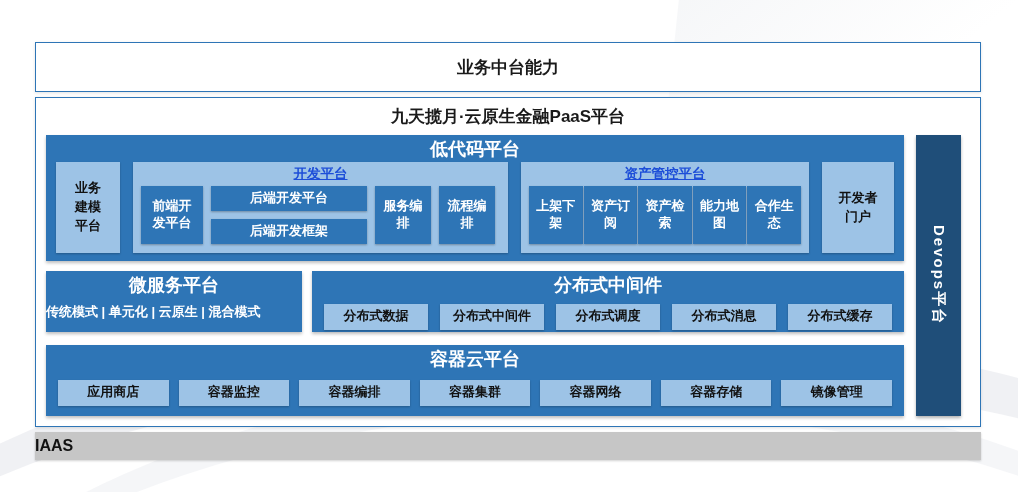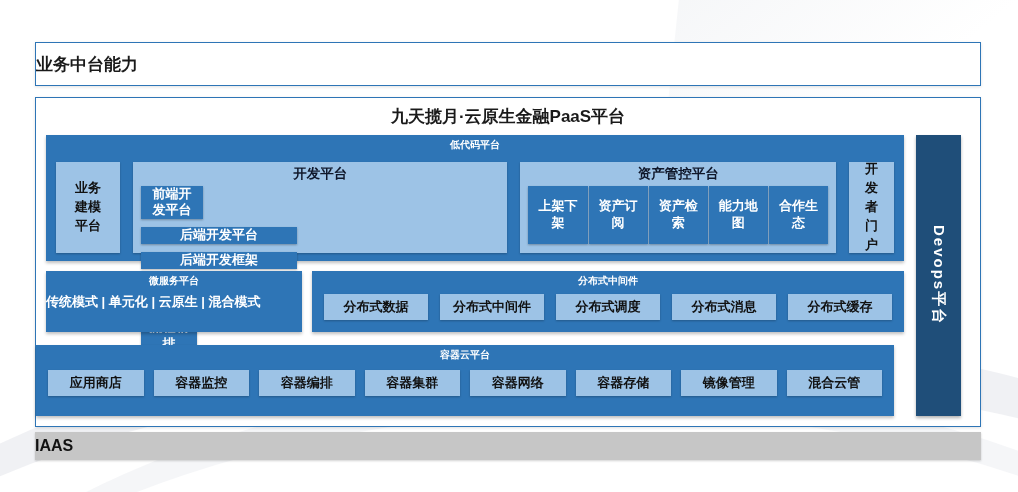--- a/index.html
+++ b/index.html
@@ -13,41 +13,41 @@
 
   
   .bg-swoosh{position:absolute;border-radius:50%;pointer-events:none;}
   .bg-swoosh-1{left:-250px;bottom:-640px;width:1700px;height:760px;border-top:46px solid rgba(205,210,218,0.30);}
   .bg-swoosh-2{left:-150px;bottom:-700px;width:1500px;height:780px;border-top:30px solid rgba(215,220,227,0.25);}
   .bg-corner{position:absolute;right:-120px;top:-140px;width:460px;height:320px;pointer-events:none;
     background:linear-gradient(135deg, rgba(214,219,226,0.35), rgba(255,255,255,0) 60%);transform:rotate(6deg);}
 
   
   .top-banner{
-    position:absolute;left:35px;top:42px;width:946px;height:44px;box-sizing:border-box;
+    position:absolute;left:35px;top:42px;width:946px;height:50px;box-sizing:border-box;
     background:#ffffff;border:1px solid var(--frame_border,#2e75b6);
-    display:flex;align-items:center;
+    display:flex;align-items:center;justify-content:center;
     font-size:17px;font-weight:bold;color:var(--title_text,#1a1a1a);
     box-shadow:0 1px 3px rgba(0,0,0,0.12);
   }
 
   
   .main-frame{
     position:absolute;left:35px;top:97px;width:946px;height:330px;box-sizing:border-box;
     background:#ffffff;border:1px solid var(--frame_border,#2e75b6);
     box-shadow:0 1px 3px rgba(0,0,0,0.12);
   }
   .main-title{
     position:absolute;top:7px;left:0;right:0;text-align:center;
     font-size:17px;font-weight:bold;color:var(--title_text,#1a1a1a);
   }
 
   .section{background:var(--section_blue,#2e75b6);box-shadow:0 2px 3px rgba(0,0,0,0.25);box-sizing:border-box;}
   .section-title{
-    text-align:center;color:#ffffff;font-weight:bold;font-size:10px;padding-top:4px;line-height:1.2;
+    text-align:center;color:#ffffff;font-weight:bold;font-size:18px;padding-top:4px;line-height:1.2;
   }
 
   
   .lowcode{position:absolute;left:10px;top:37px;width:858px;height:126px;}
   .lowcode-body{
     position:absolute;left:10px;right:10px;top:27px;bottom:8px;
     display:flex;gap:13px;align-items:stretch;
   }
   .light-box{
     background:var(--panel_light,#9dc3e6);color:#111;
@@ -55,50 +55,50 @@
     font-size:13px;font-weight:bold;line-height:1.45;
     box-shadow:0 1px 2px rgba(0,0,0,0.25);box-sizing:border-box;
   }
   .business-modeling{width:64px;padding:0 15px;}
   .dev-portal{flex:1;padding:0 16px;}
 
   .panel{
     background:var(--panel_light,#9dc3e6);box-sizing:border-box;
     box-shadow:0 1px 2px rgba(0,0,0,0.25);padding:3px 8px 6px 8px;
   }
-  .panel-title{text-align:center;font-size:13.5px;font-weight:bold;color:#0f172a;line-height:1.3;}
+  .panel-title{text-align:center;font-size:13.5px;font-weight:bold;color:#1d4ed8;line-height:1.3;text-decoration:underline;}
   .dev-panel{width:375px;}
-  .dev-grid{display:flex;gap:8px;margin-top:3px;height:58px;flex-direction:column;}
+  .dev-grid{display:flex;gap:8px;margin-top:3px;height:58px;}
   .dark-box{
     background:var(--box_dark,#2e75b6);color:#ffffff;
     display:flex;align-items:center;justify-content:center;text-align:center;
     font-size:13px;font-weight:bold;line-height:1.3;
     box-shadow:0 1px 2px rgba(0,0,0,0.3);box-sizing:border-box;padding:0 4px;
   }
   .frontend{width:62px;padding:0 8px;}
   .dev-mid{display:flex;flex-direction:column;gap:8px;width:156px;}
   .dev-mid .dark-box{flex:1;}
   .orch{width:56px;padding:0 8px;}
 
-  .asset-panel{width:316px;}
+  .asset-panel{width:288px;}
   .asset-grid{display:flex;gap:1px;margin-top:3px;height:58px;}
   .asset-grid .dark-box{flex:1;padding:0 6px;}
 
   
   .mid-row{position:absolute;left:10px;top:173px;width:858px;height:61px;display:flex;gap:10px;}
   .microservice{width:256px;height:100%;}
   .modes-line{
     text-align:left;color:#ffffff;font-weight:bold;font-size:13px;margin-top:6px;
   }
   .middleware{flex:1;height:100%;position:relative;}
   .hbox-row{display:flex;gap:12px;margin:7px 12px 0 12px;height:26px;border-radius:9px;}
   .hbox-row .light-box{flex:1;font-size:13px;line-height:1.1;padding:0 2px;}
 
   
-  .container-cloud{position:absolute;left:0;top:247px;width:858px;height:71px;}
+  .container-cloud{position:absolute;left:10px;top:247px;width:858px;height:71px;}
   .container-cloud .hbox-row{gap:10px;margin-top:9px;}
 
   
   .devops-bar{
     position:absolute;left:880px;top:37px;width:45px;height:281px;
     background:var(--devops_navy,#1f4e79);box-shadow:0 2px 3px rgba(0,0,0,0.3);
     display:flex;align-items:center;justify-content:center;
   }
   .devops-text{
     color:#ffffff;font-weight:bold;font-size:15px;letter-spacing:2px;
@@ -185,21 +185,20 @@
     <div class="section container-cloud">
       <div class="section-title">容器云平台</div>
       <div class="hbox-row">
         <div class="light-box">应用商店</div>
         <div class="light-box">容器监控</div>
         <div class="light-box">容器编排</div>
         <div class="light-box">容器集群</div>
         <div class="light-box">容器网络</div>
         <div class="light-box">容器存储</div>
         <div class="light-box">镜像管理</div>
-        <div class="light-box">混合云管</div>
       </div>
     </div>
 
     <div class="devops-bar">
       <span class="devops-text">Devops平台</span>
     </div>
   </div>
 
   <div class="iaas-bar">
     <span>IAAS</span>

